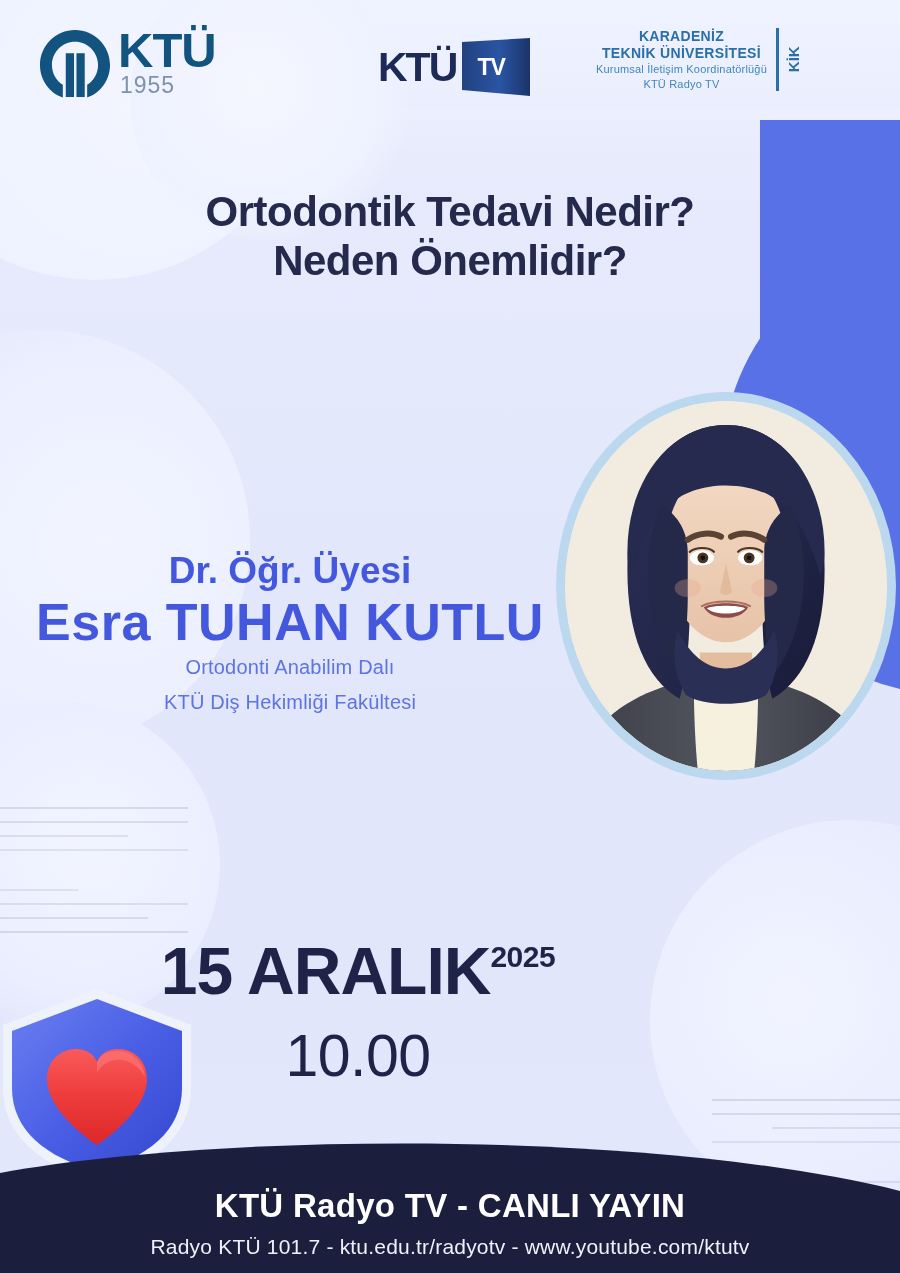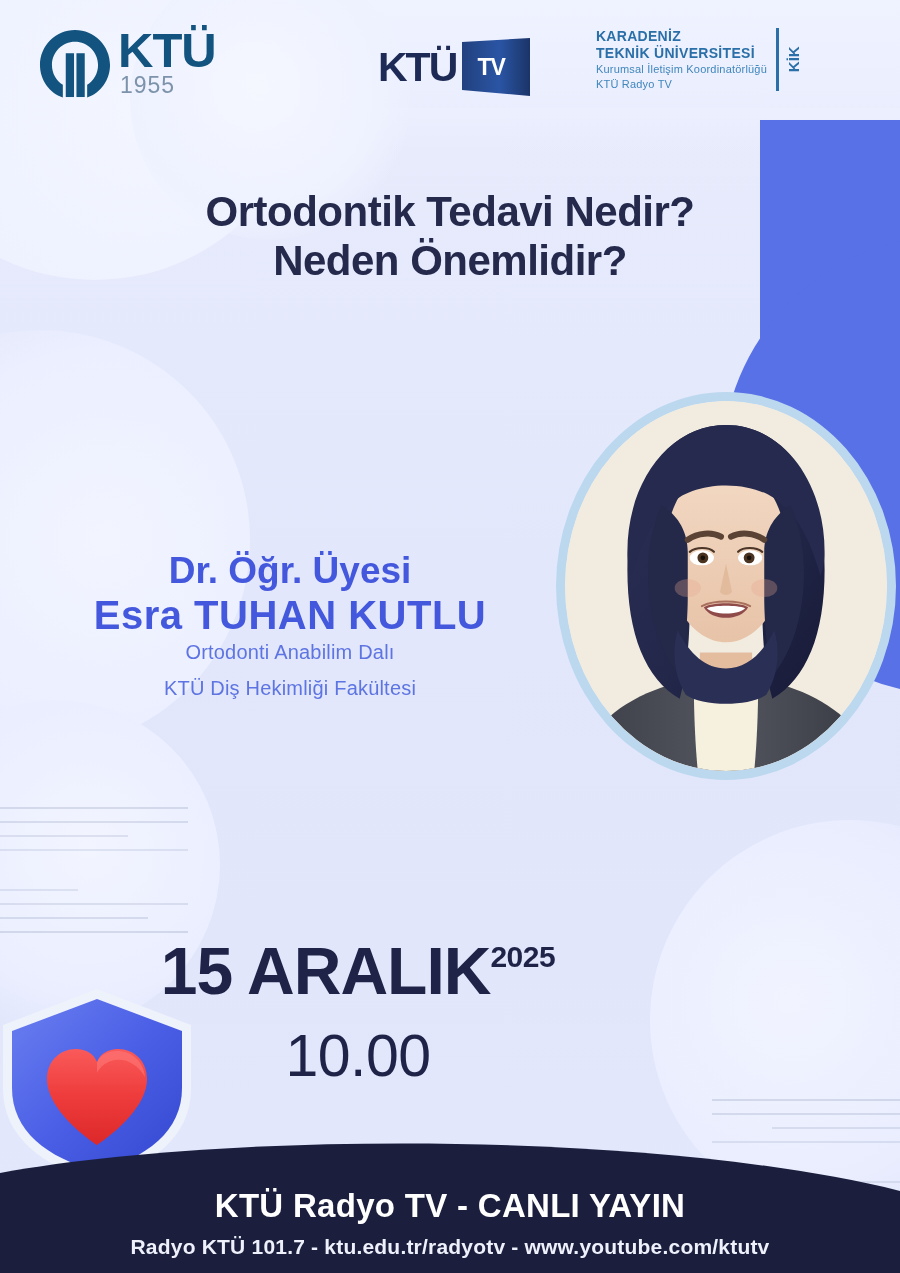--- a/index.html
+++ b/index.html
@@ -112,21 +112,21 @@
     position:absolute; left:0; top:0; width:76px; height:58px;
     display:flex; align-items:center; justify-content:center;
     color:#ffffff; font-size:23px; font-weight:800; letter-spacing:-1px;
     padding-right:10px;
   }
 
   .logo-kik {
     position:absolute; right:22px; top:28px;
     display:flex; align-items:stretch;
   }
-  .kik-text { text-align:left; padding-right:9px;margin-left:12px; }
+  .kik-text { text-align:center; padding-right:9px;margin-left:12px; }
   .kik-text .l1 {
     font-size:14px; font-weight:700; color:#2a6fa8; letter-spacing:0.3px; line-height:1.22;
   }
   .kik-text .l2 {
     font-size:11px; font-weight:400; color:#3f86bd; line-height:1.32; letter-spacing:0.2px;
   }
   .kik-bar {
     width:3px; background:#2a6fa8; margin-right:6px; align-self:stretch;
   }
   .kik-vert {
@@ -166,21 +166,21 @@
   
   .speaker {
     position:absolute; left:30px; top:548px; width:520px;
     text-align:center; z-index:6;
   }
   .speaker .title-line {
     font-size:37px; font-weight:600; color:#4458dd; line-height:1.22;
     letter-spacing:0px;
   }
   .speaker .name-line {
-    font-size:40px; font-weight:600; color:#4458dd; line-height:1.22;
+    font-size:52px; font-weight:600; color:#4458dd; line-height:1.22;
     letter-spacing:0.5px; margin-top:-2px;
   }
   .speaker .dept {
     margin-top:10px;
     font-size:20px; font-weight:500; color:#5d74e2; line-height:1.28;
     letter-spacing:0.2px;
   }
 
   
   .datewrap {
@@ -217,21 +217,21 @@
   .footer-bg { position:absolute; left:0; top:0; width:900px; height:140px; }
   .footer-content {
     position:absolute; left:0; bottom:14px; width:900px; text-align:center;
   }
   .footer-main {
     font-size:33px; font-weight:700; color:#ffffff; letter-spacing:0.3px;
     line-height:1.2;
   }
   .footer-sub {
     margin-top:9px;
-    font-size:21px; font-weight:700; color:#eef1fb; letter-spacing:0.2px;
+    font-size:21px; font-weight:400; color:#eef1fb; letter-spacing:0.2px;
   }
 </style>
 </head>
 <body>
 
 <div id="poster">
 
   <div class="top-strip"></div>
   <div class="top-strip-fade"></div>
   <div class="blob blob-tl"></div>

